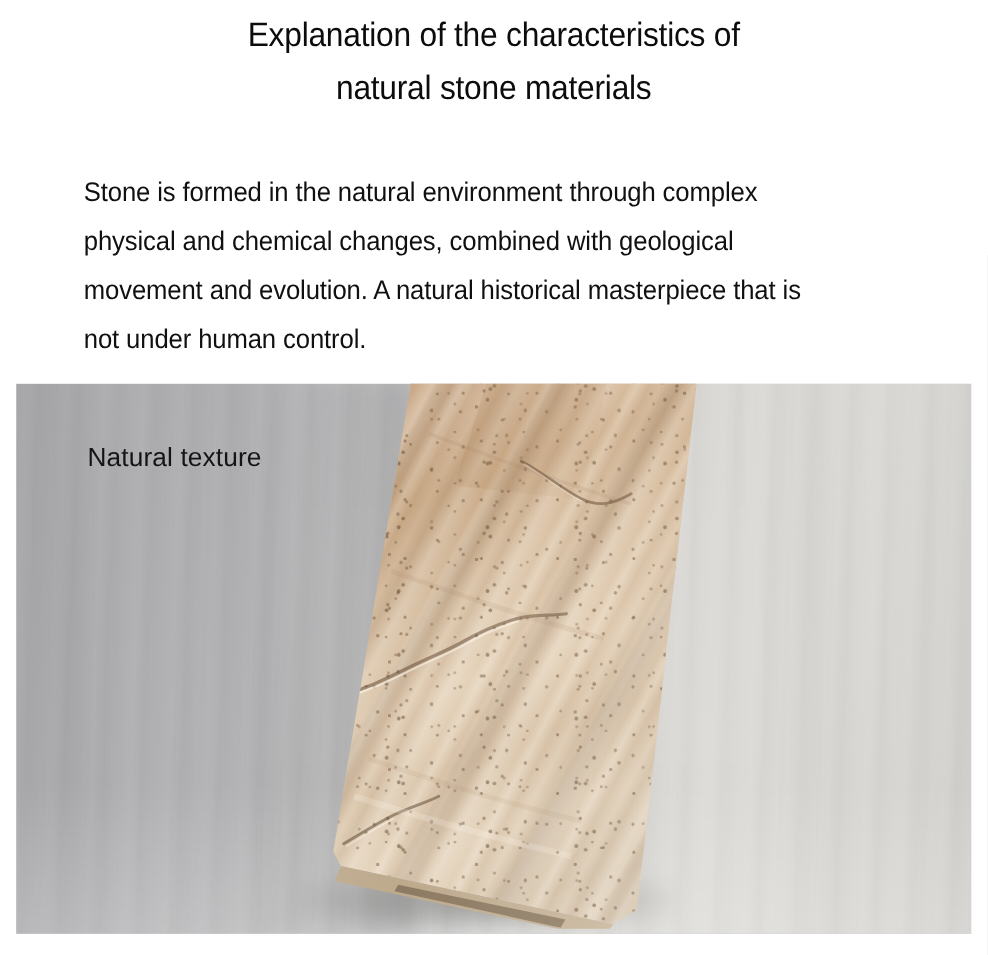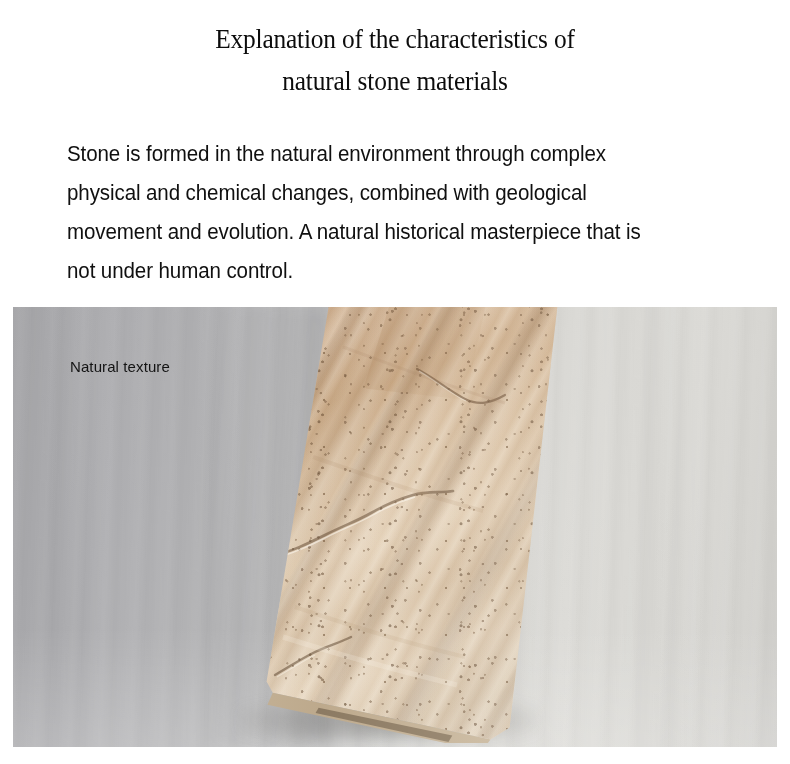--- a/index.html
+++ b/index.html
@@ -20,24 +20,23 @@
     position: relative;
     width: 790px;
     height: 764px;
     background: #ffffff;
   }
 
   
   .title-block {
     position: absolute;
     left: 0;
-    top: 18px;
+    top: 7px;
     width: 790px;
     text-align: center;
-    font-family: Liberation Serif, serif;
   }
   .title-line {
     display: block;
     font-size: 27px;
     line-height: 42px;
     font-weight: 400;
     letter-spacing: -0.2px;
     color: #0c0c0c;
     transform: scaleX(0.94);
     transform-origin: center center;
@@ -342,21 +341,21 @@
       rgba(255,252,246,0.10) 62%,
       rgba(255,253,248,0.16) 86%,
       rgba(180,150,118,0.10) 100%);
   }
 
   
   .photo-caption {
     position: absolute;
     left: 57px;
     top: 47px;
-    font-size: 15px;
+    font-size: 21px;
     line-height: 26px;
     color: #141414;
     letter-spacing: 0.1px;
     white-space: nowrap;
   }
 </style>
 </head>
 <body>
 
 <div class="page">

